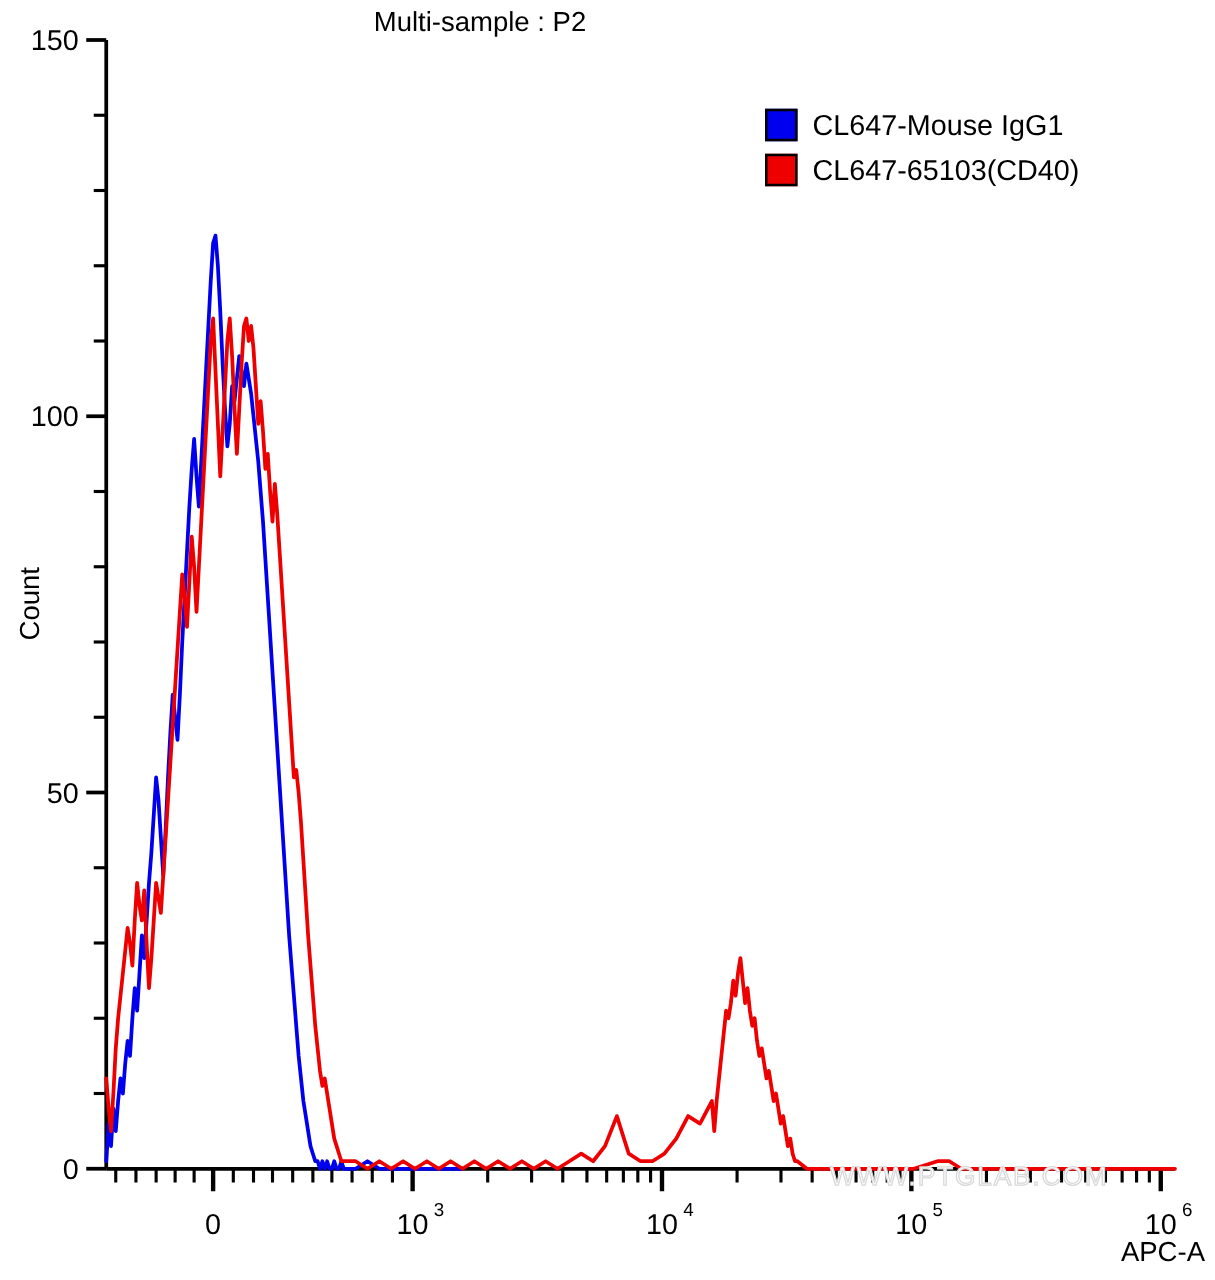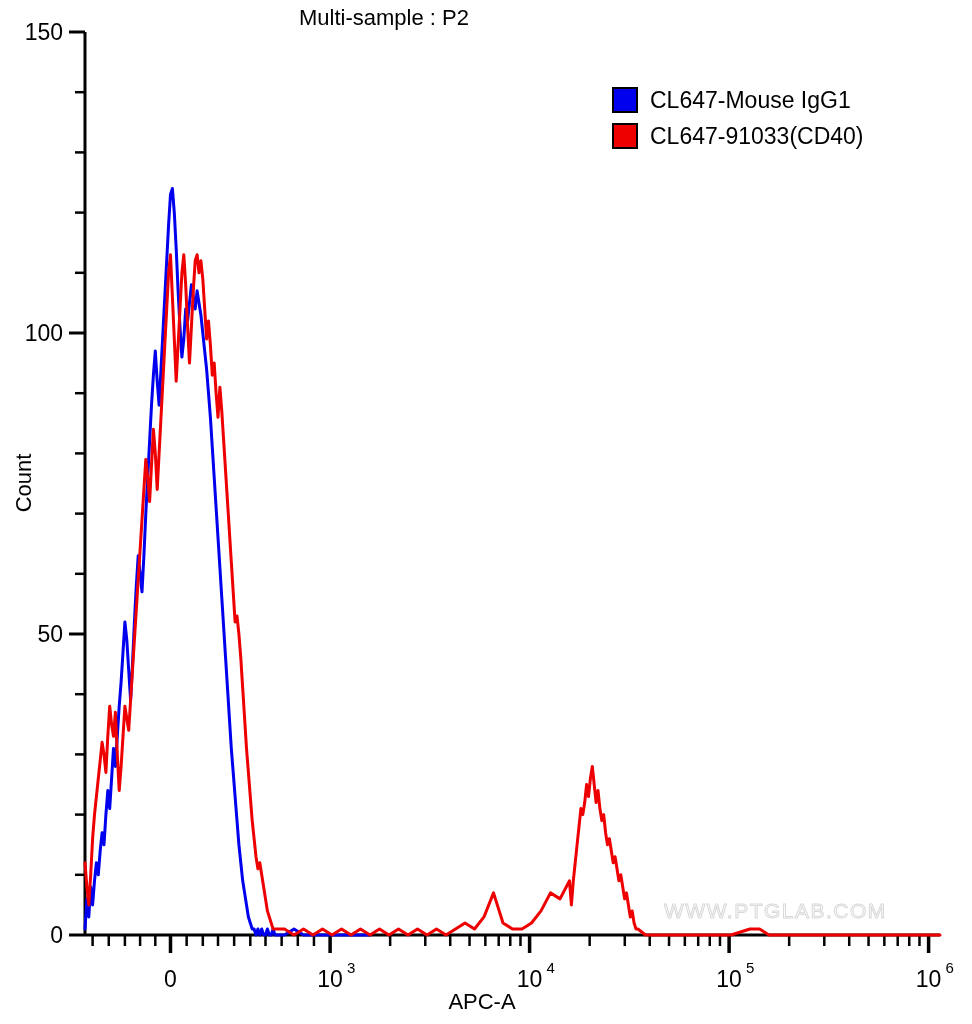--- a/index.html
+++ b/index.html
@@ -29,21 +29,21 @@
     text-align: center;
     font-size: 22px;
     letter-spacing: 0px;
     color: #000;
   }
   .x-axis-label {
     position: absolute;
     left: 0;
     top: 989px;
     width: 964px;
-    text-align: center;
+    text-align: right;
     font-size: 22px;
     color: #000;
   }
   .y-axis-label {
     position: absolute;
     left: -36px;
     top: 470px;
     width: 120px;
     text-align: center;
     font-size: 22px;
@@ -73,21 +73,21 @@
   }
   .legend-text {
     font-size: 23px;
     color: #000;
     white-space: nowrap;
     line-height: 26px;
   }
   .watermark {
     position: absolute;
     left: 664px;
-    top: 899px;
+    top: 930px;
     font-size: 21px;
     letter-spacing: 1.5px;
     color: #ffffff;
     -webkit-text-stroke: 1px #d8d8d8;
     text-shadow: 0 0 0 #e4e4e4;
     pointer-events: none;
     user-select: none;
   }
   svg { display: block; }
   .tick-text { font-family: "Liberation Sans", sans-serif; font-size: 23px; fill: #000; }
@@ -197,19 +197,19 @@
       </g>
   </svg>
 
   <div class="legend">
     <div class="legend-row">
       <span class="legend-swatch" style="background:#0000ee"></span>
       <span class="legend-text">CL647-Mouse IgG1</span>
     </div>
     <div class="legend-row">
       <span class="legend-swatch" style="background:#ee0000"></span>
-      <span class="legend-text">CL647-91033(CD40)</span>
+      <span class="legend-text">CL647-65103(CD40)</span>
     </div>
   </div>
 
   <div class="watermark">WWW.PTGLAB.COM</div>
 
 </div>
 
 </body></html>

